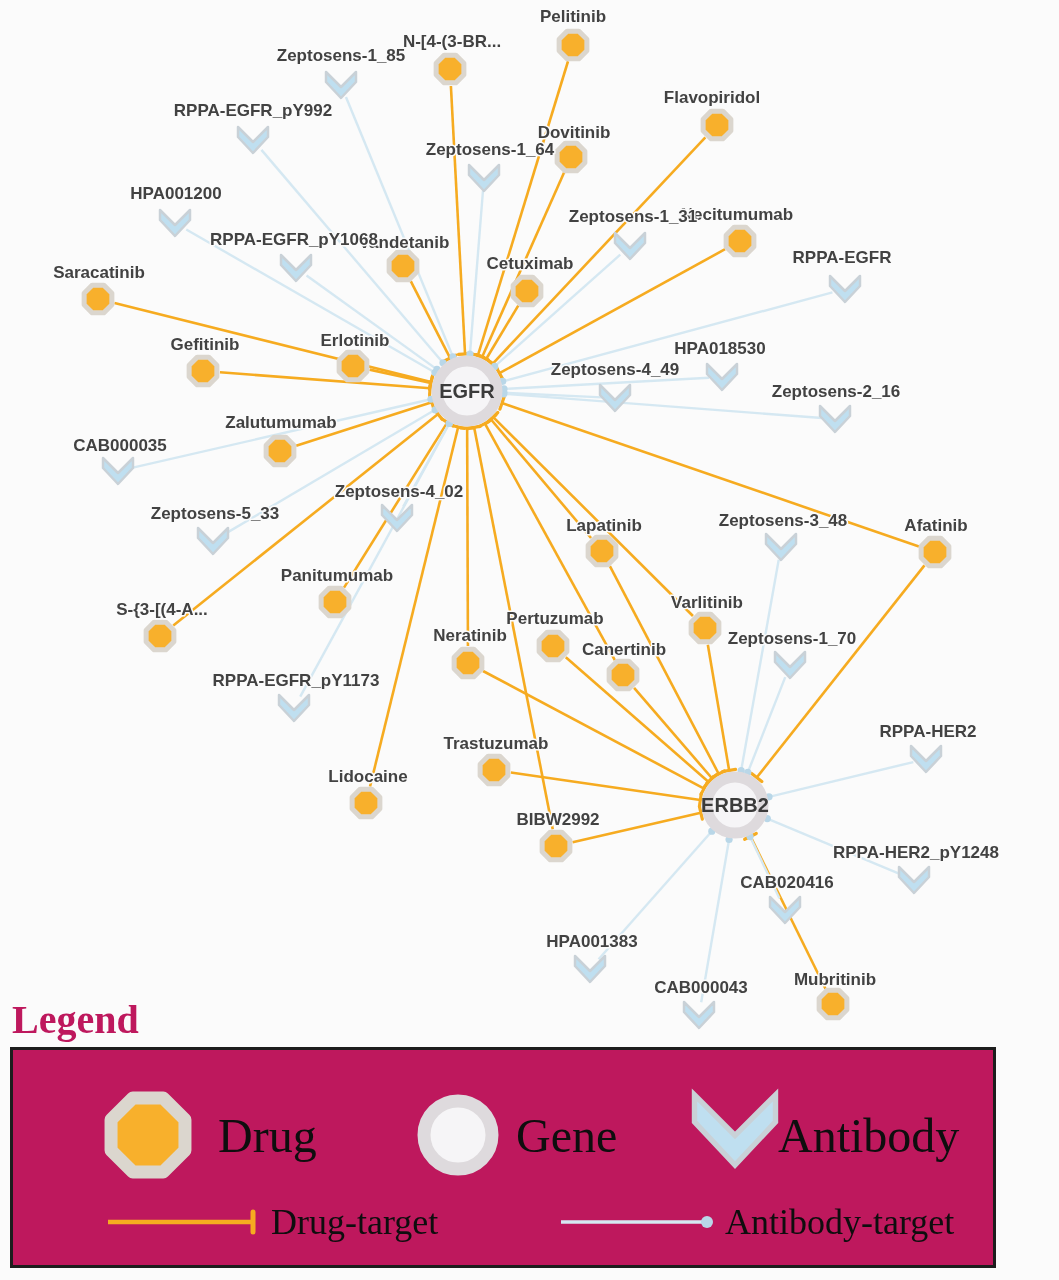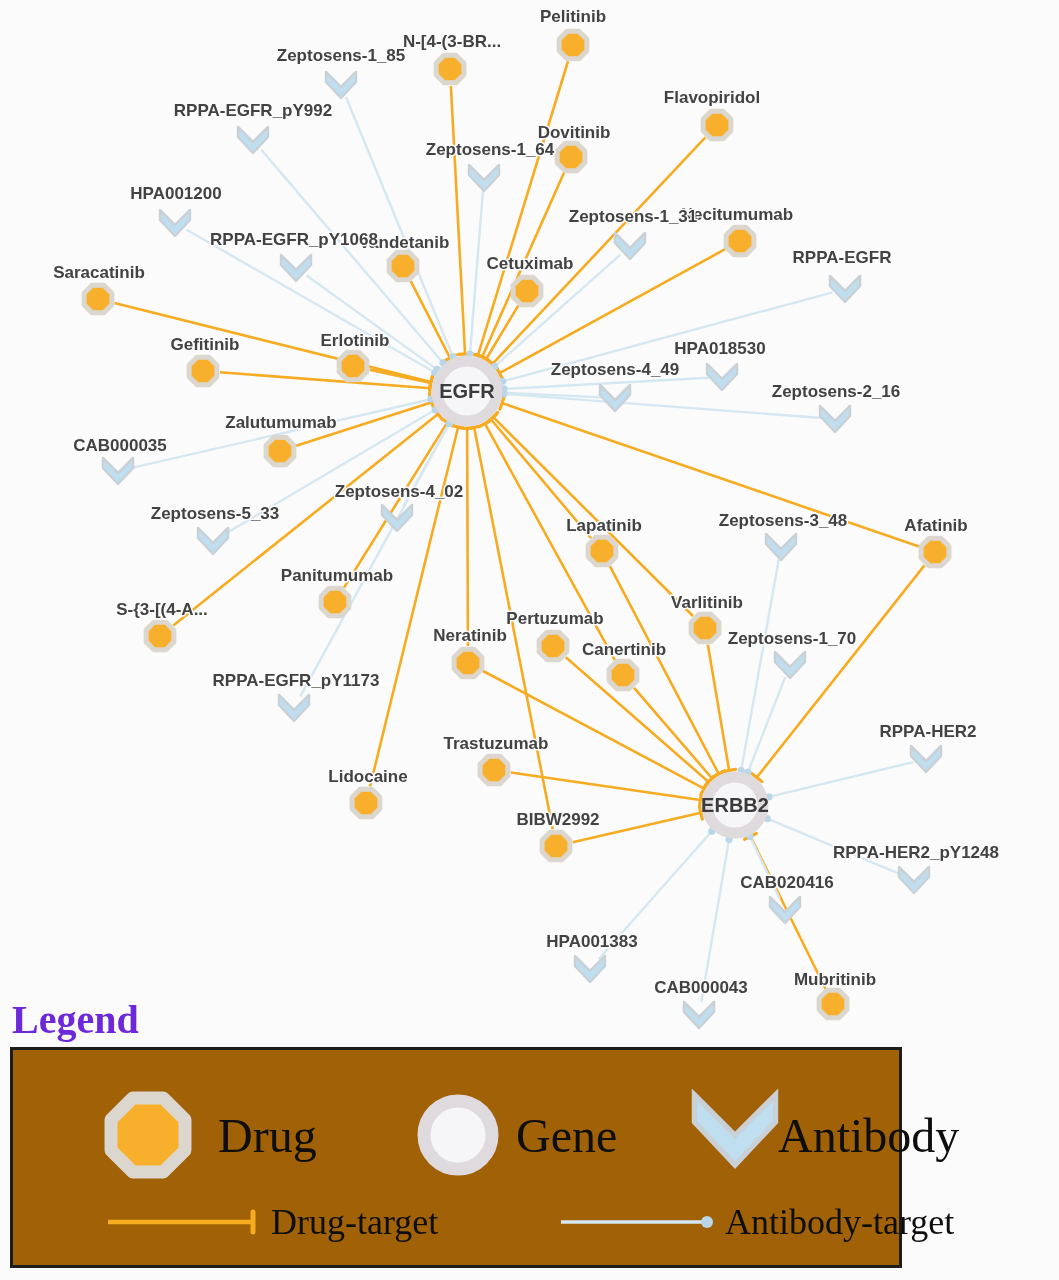--- a/index.html
+++ b/index.html
@@ -13,25 +13,25 @@
     font-family:"Liberation Sans",sans-serif;
     font-weight:bold;font-size:17px;fill:#424242;
     paint-order:stroke;stroke:#fbfbfb;stroke-width:3px;stroke-linejoin:round;
   }
   .gene-label{
     font-family:"Liberation Sans",sans-serif;
     font-weight:bold;font-size:20px;fill:#3b3b3b;
   }
   #legend-title{
     position:absolute;left:12px;top:996px;
-    font-family:"Liberation Serif",serif;font-weight:bold;font-size:40px;color:#6d28d9;
+    font-family:"Liberation Serif",serif;font-weight:bold;font-size:40px;color:#be185d;
   }
   #legend-box{
-    position:absolute;left:10px;top:1047px;width:892px;height:221px;
-    box-sizing:border-box;border:3px solid #1d1d1d;background:#a16207;
+    position:absolute;left:10px;top:1047px;width:986px;height:221px;
+    box-sizing:border-box;border:3px solid #1d1d1d;background:#be185d;
   }
   .lg-big{font-family:"Liberation Serif",serif;font-size:48px;fill:#0e0e0e;}
   .lg-small{font-family:"Liberation Serif",serif;font-size:36px;fill:#0e0e0e;}
 </style>
 </head>
 <body>
 
 <svg id="graph" width="1059" height="1280" viewBox="0 0 1059 1280">
     <g>
       <line x1="568.0203511487356" y1="61.25432549563658" x2="477.8380592645166" y2="355.6229386271439" stroke="#F6AB20" stroke-width="2.6"></line>

